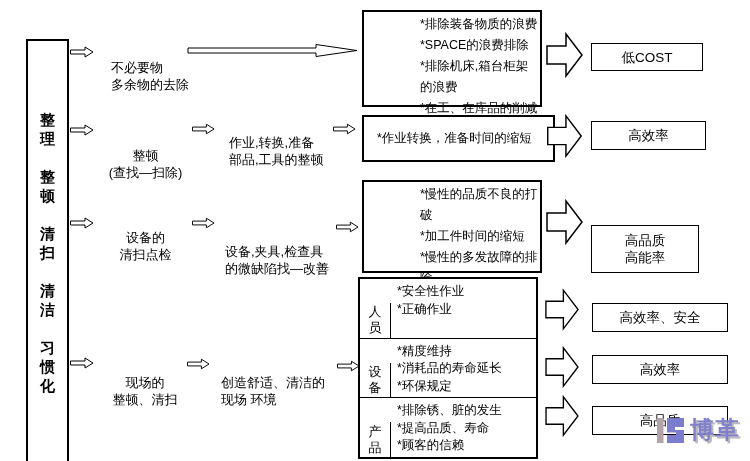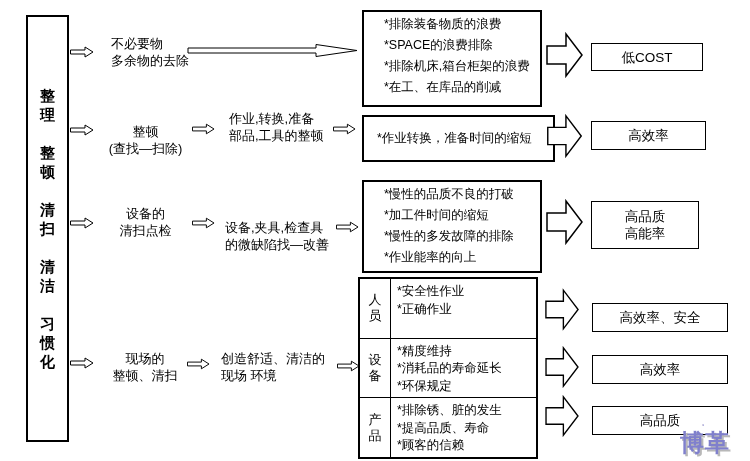--- a/index.html
+++ b/index.html
@@ -1,51 +1,51 @@
 <!DOCTYPE html>
 <html><head>
 <meta charset="utf-8">
 <style>
   html,body{margin:0;padding:0;background:#fff;}
   .canvas{
     position:relative;width:750px;height:461px;background:#ffffff;
     font-family:"Liberation Sans","DejaVu Sans",sans-serif;color:#000;overflow:hidden;
   }
   .abs{position:absolute;}
-  .pre{white-space:pre-line;}
+  .pre{white-space:pre-line;margin-top:24px;}
   
   .vbox{
     left:26px;top:15px;width:39px;height:423px;border:2px solid #000;
     display:flex;align-items:center;justify-content:center;
     text-align:center;font-size:15px;line-height:19px;font-weight:bold;
   }
   
   .lbl{font-size:13px;line-height:16.5px;}
   .ctr{text-align:center;}
   
   .ebox{border:2px solid #000;background:#fff;font-size:12.5px;}
-  .ebox .line{padding-left:20px;line-height:21px;}
+  .ebox .line{padding-left:20px;line-height:21px;margin-left:36px;}
   .ebox.single{display:flex;align-items:center;padding-left:13px;}
   
   .rbox{
     border:1.5px solid #000;background:#fff;display:flex;align-items:center;justify-content:center;
     font-size:13.5px;line-height:17px;text-align:center;
   }
   
   .ctable{border:2px solid #000;background:#fff;display:flex;flex-direction:column;}
   .trow{flex:1;display:flex;border-bottom:1.5px solid #000;}
   .trow:last-child{border-bottom:none;}
   .tname{
     width:30px;border-right:1.5px solid #000;display:flex;align-items:center;justify-content:center;
     font-size:13px;line-height:16px;text-align:center;
   }
   .titems{flex:1;padding:4px 0 0 6px;font-size:12.5px;line-height:17.5px;}
   .icon{display:block;}
   
-  .logo{left:656px;top:424px;width:94px;height:36px;display:flex;align-items:center;flex-direction:column;}
+  .logo{left:656px;top:412px;width:94px;height:36px;display:flex;align-items:center;}
   .logo-text{
     font-size:24px;font-weight:bold;color:#8080cc;letter-spacing:1px;
     text-shadow:2px 2px 0 #b8b8b8;margin-left:4px;line-height:34px;
   }
 </style>
 </head>
 <body>
 
 <svg width="0" height="0" style="position:absolute" aria-hidden="true">
   <defs>

